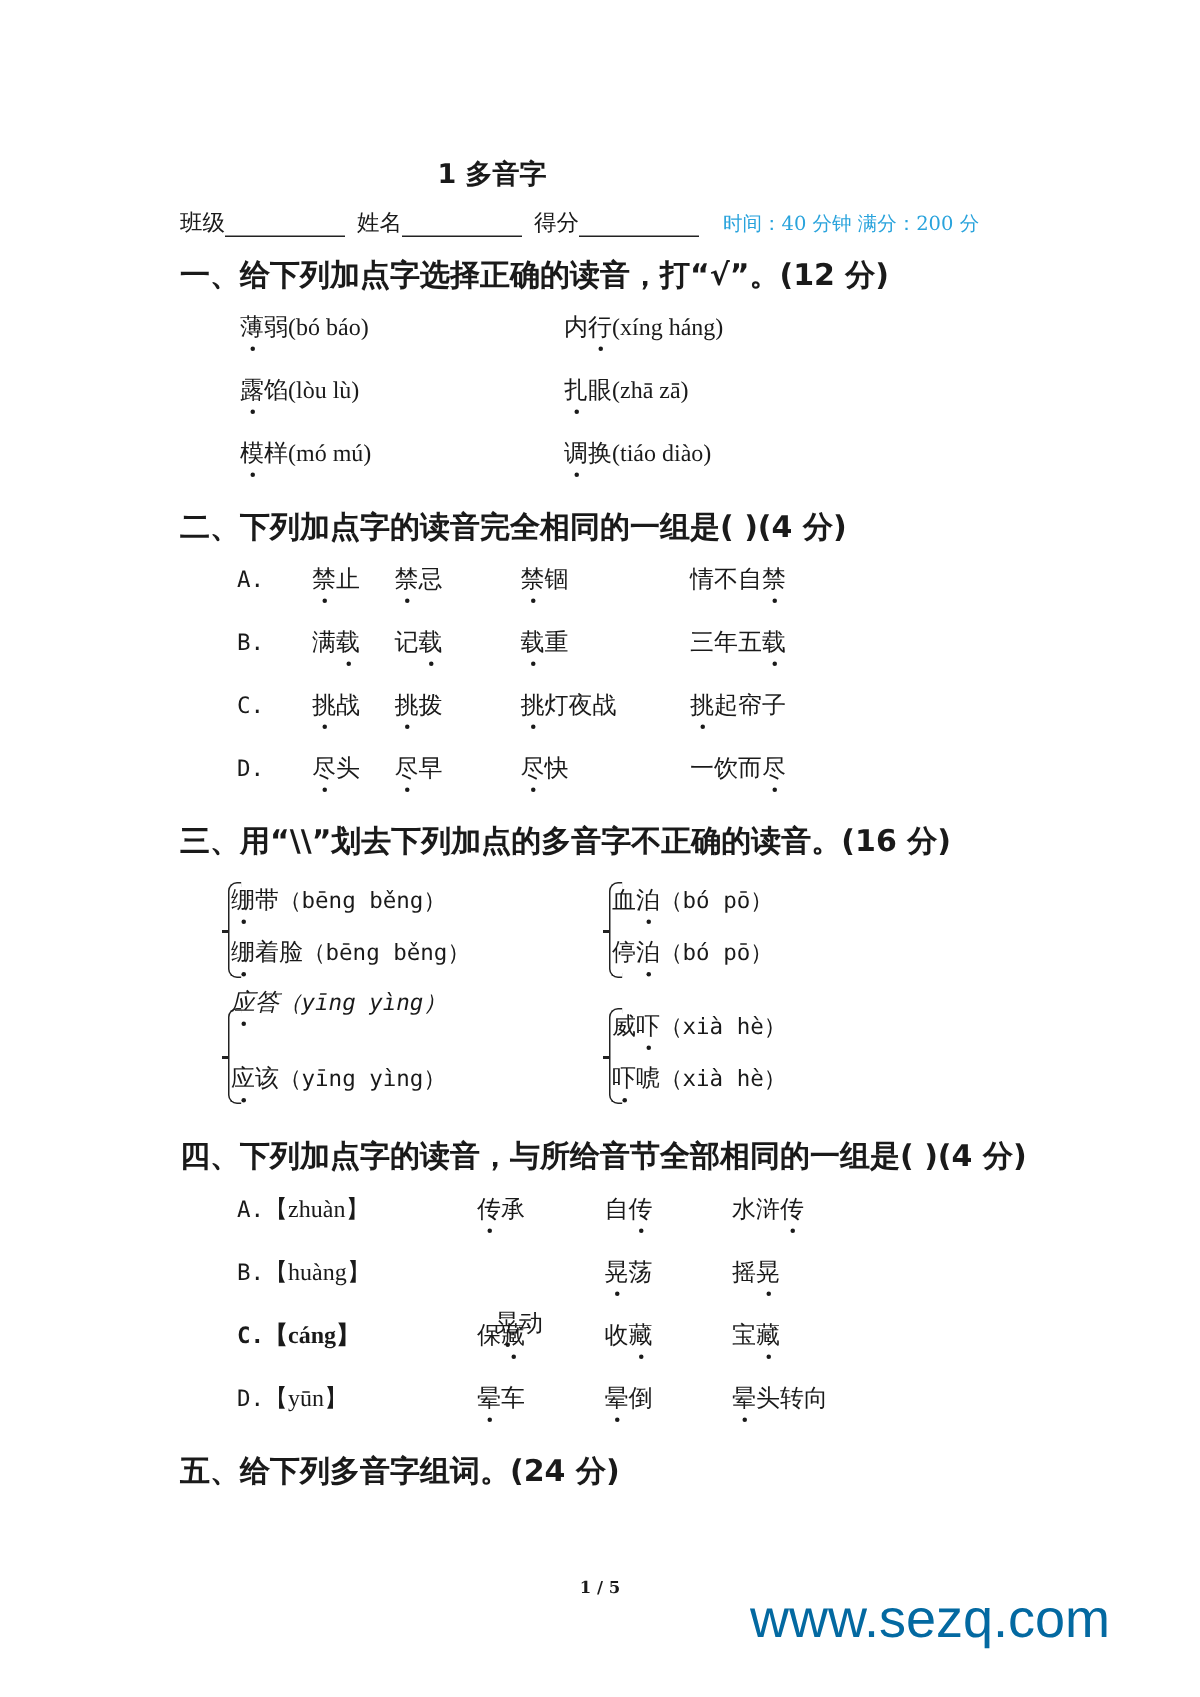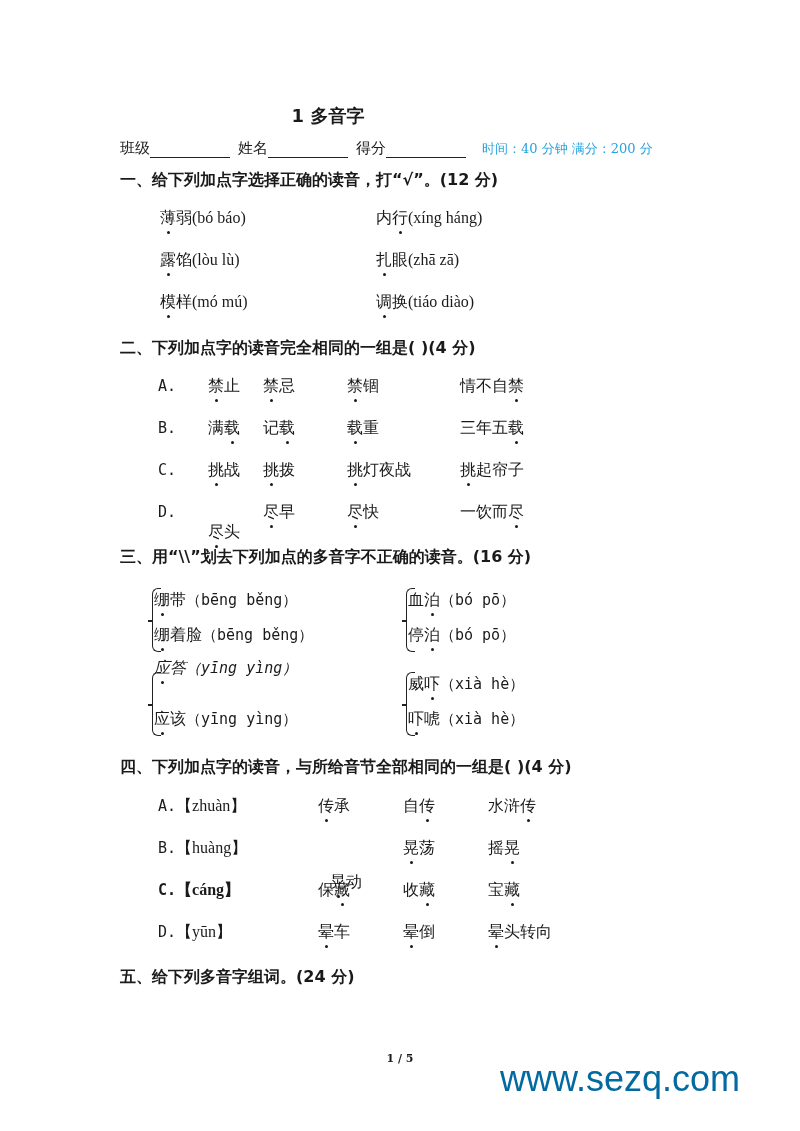--- a/index.html
+++ b/index.html
@@ -4,21 +4,21 @@
 <style>
   html, body { margin: 0; padding: 0; background: #ffffff; }
   body { width: 800px; height: 1131px; position: relative; overflow: hidden;
          font-family: "DejaVu Serif", "Liberation Serif", serif; color: #1a1a1a; }
   .abs { position: absolute; white-space: nowrap; }
   .title { left: 0; width: 656px; top: 104px; text-align: center; font-size: 18px; font-weight: bold;
            font-family: "DejaVu Sans", "Liberation Sans", sans-serif; }
   .hdr { top: 139px; left: 120px; font-size: 15px; display: flex; align-items: flex-end; }
   .hdr .blank { display: inline-block; border-bottom: 1px solid #222; height: 14px; margin-right: 8px; }
   .hdr .info { color: #29a3dc; font-size: 13px; margin-left: 8px; }
-  .qh { left: 120px; font-size: 16px; font-weight: bold; font-family: "DejaVu Sans", "Liberation Sans", sans-serif; }
+  .qh { left: 120px; font-size: 20px; font-weight: bold; font-family: "DejaVu Sans", "Liberation Sans", sans-serif; }
   .item { font-size: 16px; }
   .dot { position: relative; display: inline-block; }
   .dot::after { content: ""; position: absolute; left: 50%; bottom: -5px; width: 3px; height: 3px;
                 margin-left: -1.5px; background: #1a1a1a; border-radius: 50%; }
   .py { font-family: "Liberation Serif", "DejaVu Serif", serif; }
   .mono { font-family: "DejaVu Sans Mono", "Liberation Mono", monospace; font-size: 15px; }
   .brace { position: absolute; width: 8px; border-left: 1.5px solid #222; border-top: 1.5px solid #222;
            border-bottom: 1.5px solid #222; border-radius: 6px 0 0 6px; }
   .brace::after { content: ""; position: absolute; left: -5px; top: 50%; width: 4px; height: 1.5px; background: #222; }
   .page { left: 0; width: 800px; top: 1052px; text-align: center; font-size: 11px; font-weight: bold; }
@@ -61,21 +61,21 @@
     <span class="abs item" style="left: 208px; top: 418px;"><span>满</span><span class="dot">载</span><span></span></span>
     <span class="abs item" style="left: 263px; top: 418px;"><span>记</span><span class="dot">载</span><span></span></span>
     <span class="abs item" style="left: 347px; top: 418px;"><span></span><span class="dot">载</span><span>重</span></span>
     <span class="abs item" style="left: 460px; top: 418px;"><span>三年五</span><span class="dot">载</span><span></span></span>
     <span class="mono abs item" style="left: 158px; top: 461px;">C.</span>
     <span class="abs item" style="left: 208px; top: 460px;"><span></span><span class="dot">挑</span><span>战</span></span>
     <span class="abs item" style="left: 263px; top: 460px;"><span></span><span class="dot">挑</span><span>拨</span></span>
     <span class="abs item" style="left: 347px; top: 460px;"><span></span><span class="dot">挑</span><span>灯夜战</span></span>
     <span class="abs item" style="left: 460px; top: 460px;"><span></span><span class="dot">挑</span><span>起帘子</span></span>
     <span class="mono abs item" style="left: 158px; top: 503px;">D.</span>
-    <span class="abs item" style="left: 208px; top: 522px;"><span></span><span class="dot">尽</span><span>头</span></span>
+    <span class="abs item" style="left: 208px; top: 502px;"><span></span><span class="dot">尽</span><span>头</span></span>
     <span class="abs item" style="left: 263px; top: 502px;"><span></span><span class="dot">尽</span><span>早</span></span>
     <span class="abs item" style="left: 347px; top: 502px;"><span></span><span class="dot">尽</span><span>快</span></span>
     <span class="abs item" style="left: 460px; top: 502px; text-align: center;"><span>一饮而</span><span class="dot">尽</span><span></span></span>
   </div>
 
 <div class="abs qh" style="top:547px">三、用“\\”划去下列加点的多音字不正确的读音。(16 分)</div>
 <div id="q3">
     <div class="brace" style="left: 152px; top: 588px; height: 62px;"></div>
     <div class="abs item" style="left: 154px; top: 590px;"><span><span></span><span class="dot">绷</span><span>带</span></span><span class="mono">（bēng   běng）</span></div>
     <div class="abs item" style="left: 154px; top: 625px;"><span><span></span><span class="dot">绷</span><span>着脸</span></span><span class="mono">（bēng   běng）</span></div>

